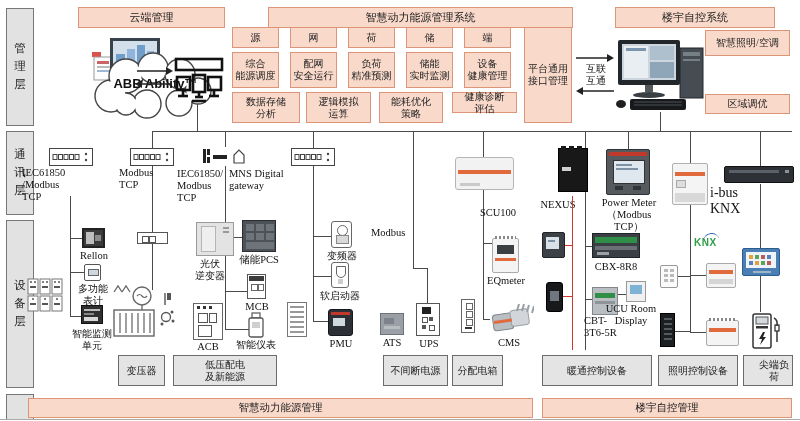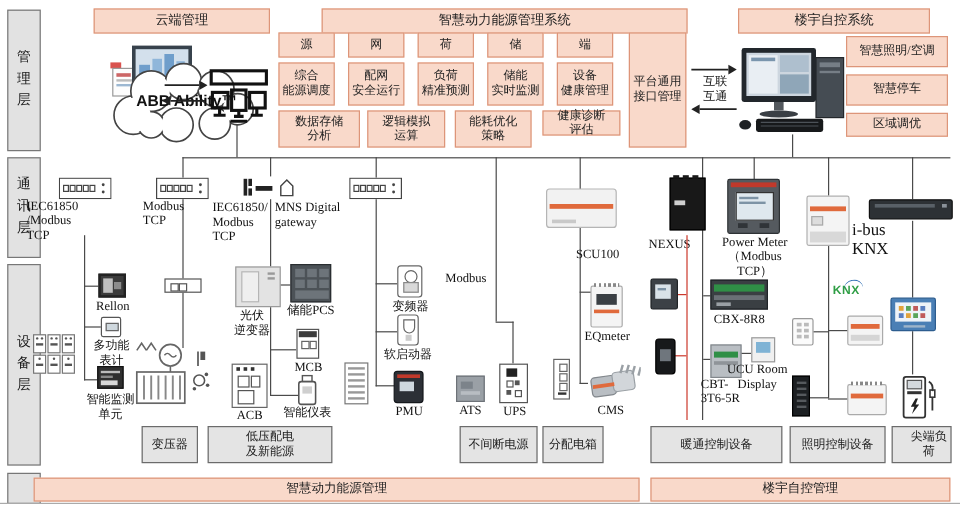--- a/index.html
+++ b/index.html
@@ -173,21 +173,20 @@
       <rect x="31" y="47" width="8" height="7" fill="#53585d"></rect>
       <ellipse cx="35" cy="57" rx="16" ry="3" fill="#3a3f44"></ellipse>
       <rect x="16" y="61" width="56" height="11" rx="2" fill="#17191b"></rect>
       <line x1="20" y1="64" x2="68" y2="64" stroke="#4c5258" stroke-width="1"></line>
         <line x1="20" y1="67" x2="68" y2="67" stroke="#4c5258" stroke-width="1"></line>
       <ellipse cx="7" cy="66" rx="5" ry="4" fill="#1e2124"></ellipse>
     </svg>
   </div>
 
   <div class="pink" style="left:705px;top:30px;width:85px;height:26px;">智慧照明/空调</div>
-  <div class="pink" style="left:705px;top:62px;width:85px;height:26px;">智慧停车</div>
   <div class="pink" style="left:705px;top:94px;width:85px;height:20px;">区域调优</div>
 
   <div class="hl" style="left:152px;top:131px;width:640px;"></div>
   <div class="vl" style="left:197px;top:104px;height:27px;"></div>
   <div class="vl" style="left:660px;top:112px;height:19px;"></div>
 
   <div class="vl" style="left:152px;top:131px;height:17px;"></div>
   <div class="vl" style="left:152px;top:166px;height:124px;"></div>
   <div class="vl" style="left:225px;top:131px;height:16px;"></div>
   <div class="vl" style="left:225px;top:166px;height:164px;"></div>

